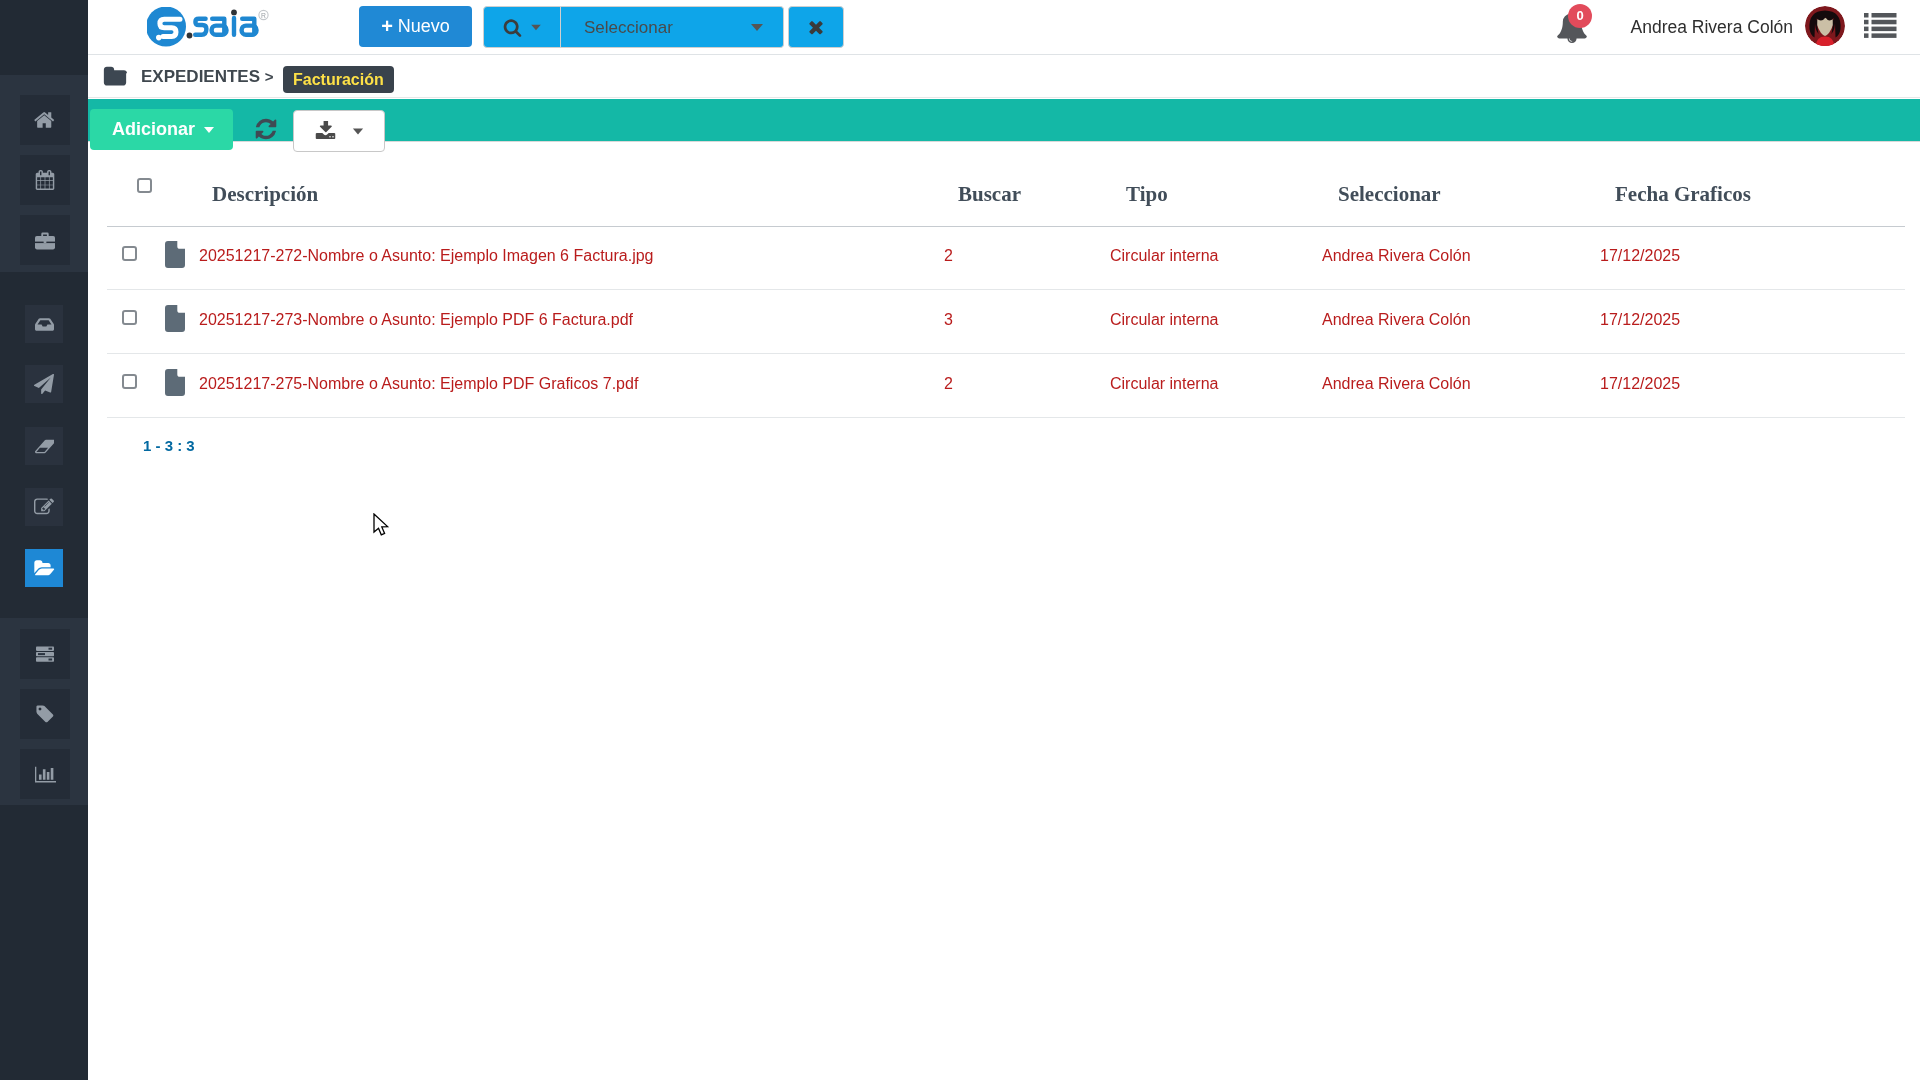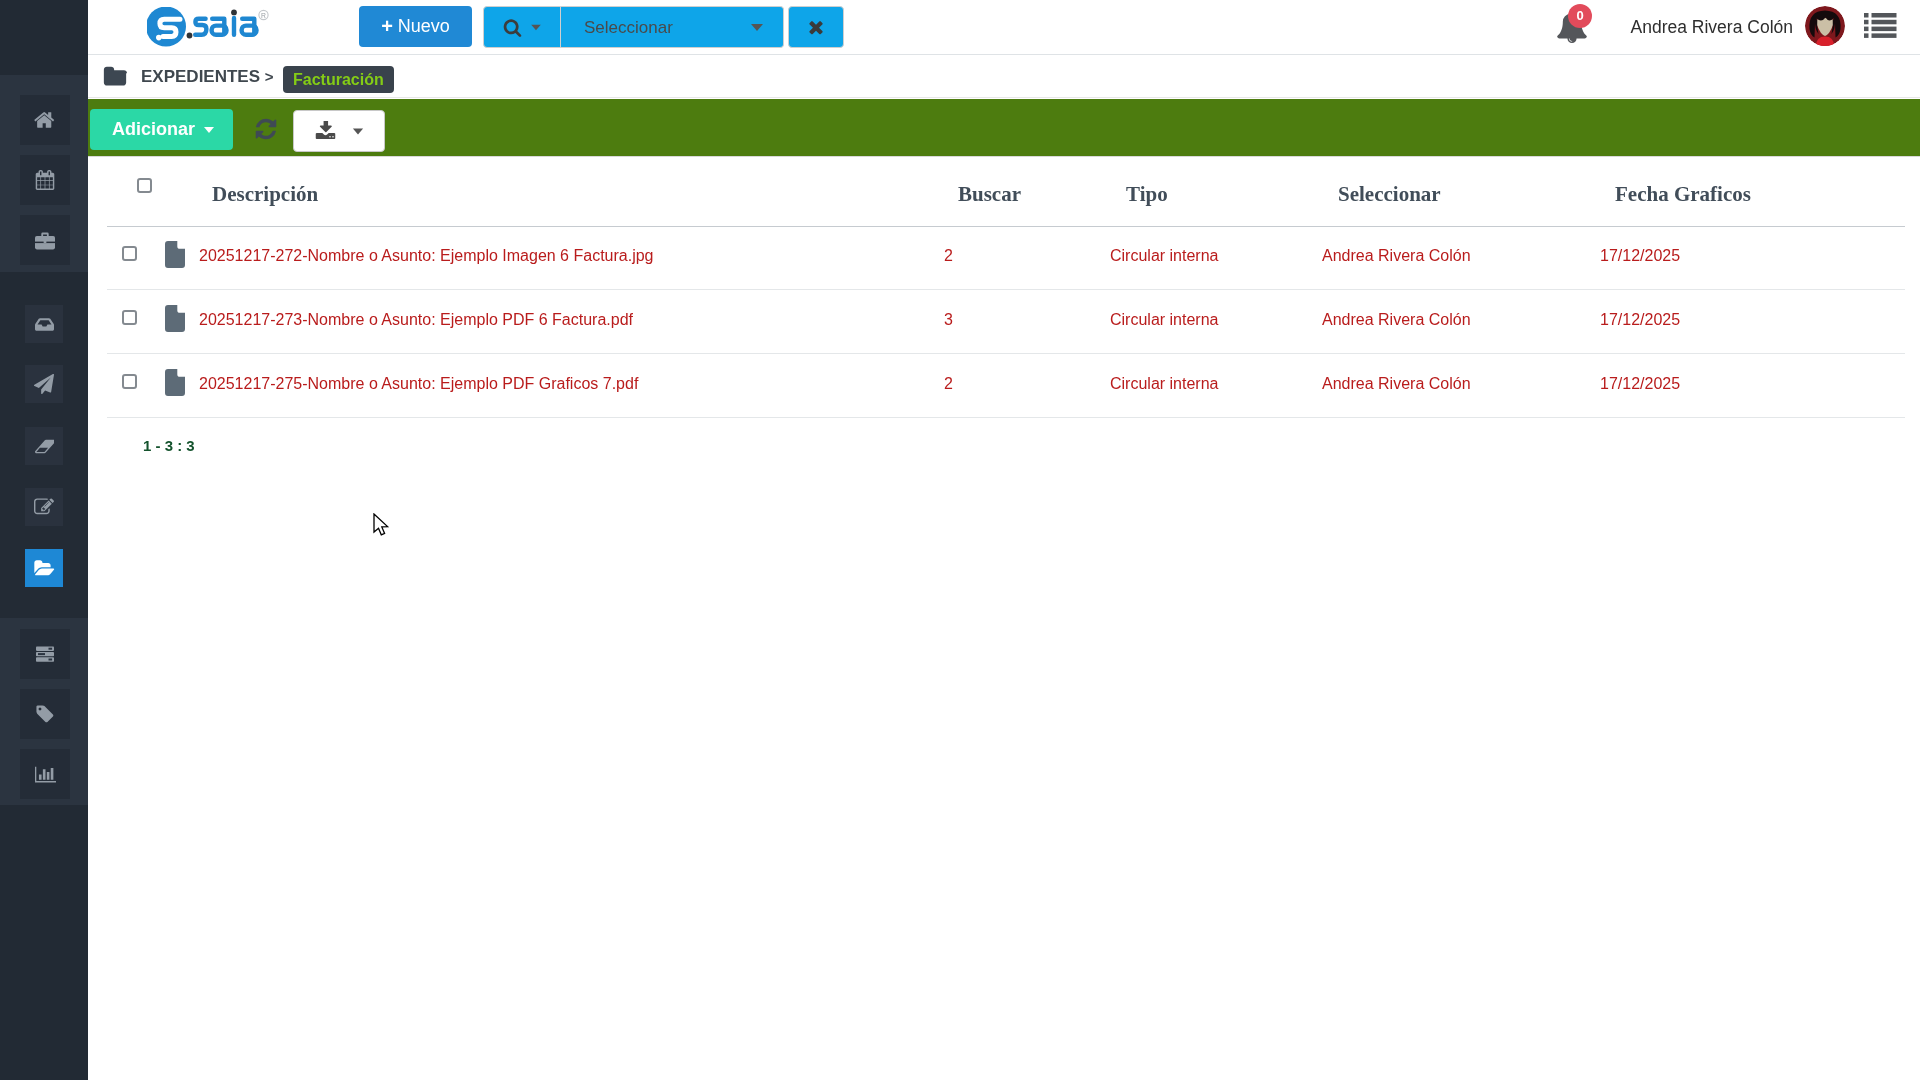--- a/index.html
+++ b/index.html
@@ -26,41 +26,41 @@
 .caret { width:0; height:0; border-left:6px solid transparent; border-right:6px solid transparent; border-top:7px solid #555; display:inline-block; }
 #bell-wrap { position:absolute; left:1468px; top:11px; }
 #badge0 { position:absolute; left:1480px; top:4px; width:24px; height:24px; border-radius:50%; background:#e24b5b; color:#fff; font-size:13px; font-weight:bold; text-align:center; line-height:24px; }
 #username { position:absolute; right:127px; top:17px; font-size:17.5px; color:#2e2e2e; }
 #avatar { position:absolute; left:1717px; top:6px; width:40px; height:40px; border-radius:50%; overflow:hidden; }
 #listicon { position:absolute; left:1776px; top:13px; }
 
 
 #crumb { position:absolute; left:88px; top:56px; width:1832px; height:42px; background:#fff; border-bottom:1px solid #e7e7e7;font-weight:bold; }
 #crumb .txt { position:absolute; left:53px; top:11px; font-size:17px; color:#3f474e; }
-#crumb .badge { position:absolute; left:195px; top:10px; height:27px; background:#39424c; border-radius:4px; color:#84cc16; font-size:16px; line-height:27px; padding:0 10px; }
-
-
-#toolbar { position:absolute; left:88px; top:99px; width:1832px; height:58px; background:#4d7c0f; border-bottom:1px solid #d9d9d9; }
+#crumb .badge { position:absolute; left:195px; top:10px; height:27px; background:#39424c; border-radius:4px; color:#fde047; font-size:16px; line-height:27px; padding:0 10px; }
+
+
+#toolbar { position:absolute; left:88px; top:99px; width:1832px; height:43px; background:#14b8a6; border-bottom:1px solid #d9d9d9; }
 #btn-adicionar { position:absolute; left:2px; top:10px; width:143px; height:41px; background:#2bd8a6; border-radius:4px; color:#fff; font-size:18px; font-weight:bold; display:flex; align-items:center; padding-left:22px; }
 #btn-adicionar .caret { border-top-color:#fff; margin-left:9px; border-left-width:5px; border-right-width:5px; border-top-width:6px; }
 #refresh { position:absolute; left:166px; top:18px; }
 #btn-dl { position:absolute; left:205px; top:11px; width:92px; height:42px; background:#fff; border:1px solid #c8c8c8; border-radius:4px; display:flex; align-items:center; justify-content:center; gap:16px; }
 #search-input { position:absolute; left:1511px; top:10px; width:310px; height:41px; border:1px solid #ccc; background:#fff; }
 #search-input .ph { position:absolute; left:30px; top:11px; font-size:18px; color:#8a8a8a; }
 #si-icons { position:absolute; right:9px; top:9px; display:flex; align-items:center; gap:9px; }
 
 
 #tablearea { position:absolute; left:88px; top:157px; width:1832px; }
 .hdrow { position:absolute; left:19px; right:15px; top:6px; height:64px; border-bottom:1px solid #c6cbd0; }
 .th { position:absolute; font-size:21px; font-weight:bold; color:#414d59; top:19px;font-family:Liberation Serif, serif; }
 .row { position:absolute; left:19px; right:15px; height:63px; border-bottom:1px solid #e4e7e9; }
 .td { position:absolute; font-size:16px; color:#b91c1c; top:20px; }
 .cb { position:absolute; width:15px; height:15px; border:2px solid #848a90; border-radius:3px; background:#fff; }
 .fileicon { position:absolute; }
-#pag { position:absolute; left:55px; top:280px; font-size:15px; font-weight:bold; color:#14532d; }
+#pag { position:absolute; left:55px; top:280px; font-size:15px; font-weight:bold; color:#0369a1; }
 </style>
 </head>
 <body>
 
 <div id="sidebar">
   <div class="sb-strip" style="top:75px;height:197px;"></div>
   <div class="sb-stripB" style="top:300px;height:318px;"></div>
   <div class="sb-strip" style="top:618px;height:187px;"></div>
 
   <div class="sb-box sb-box50" style="top:95px;">

